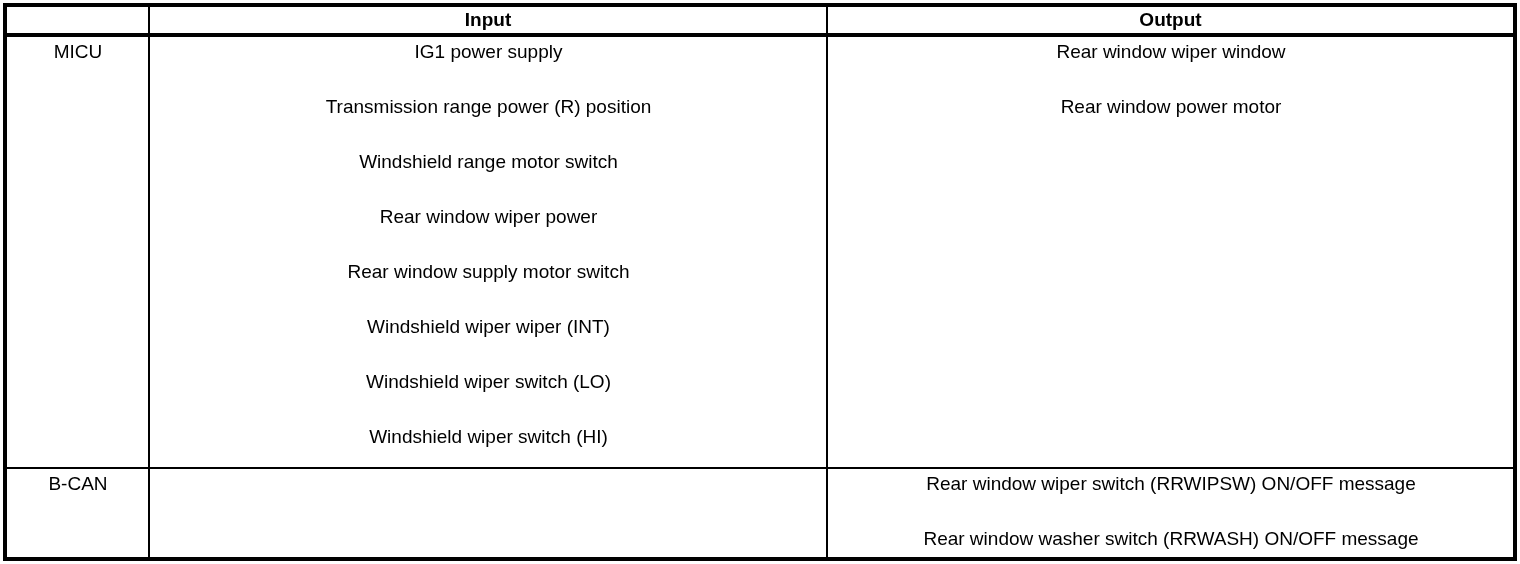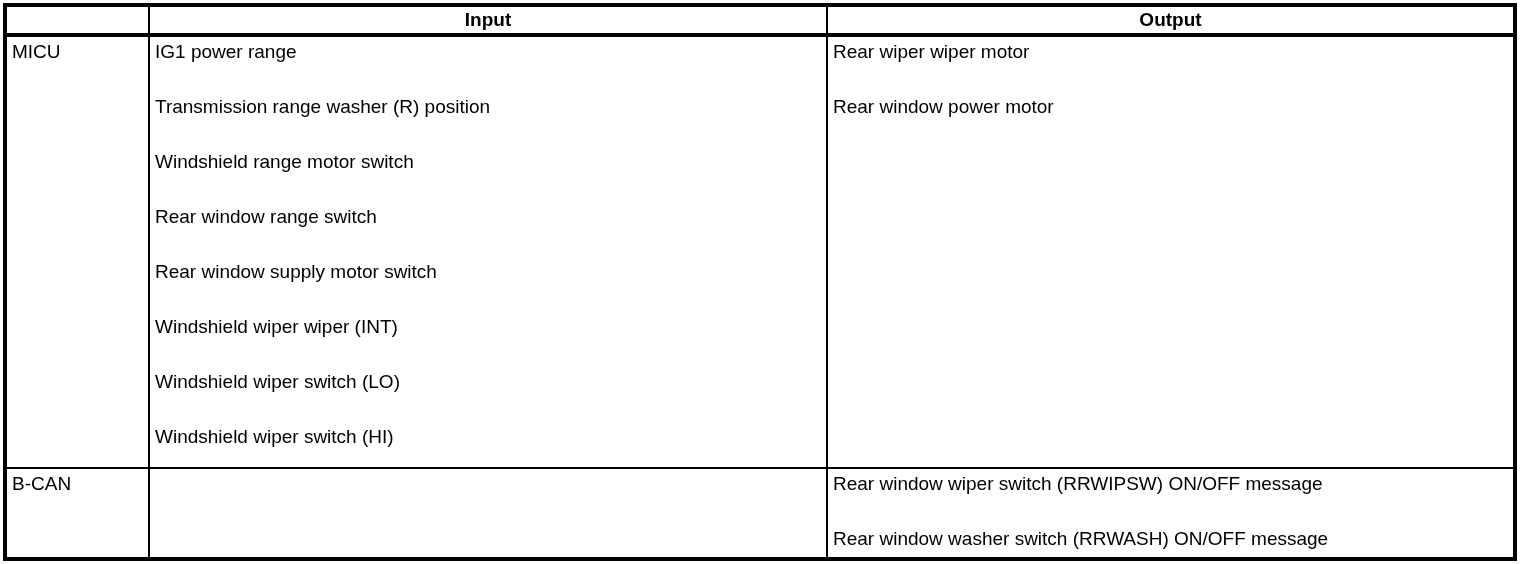--- a/index.html
+++ b/index.html
@@ -27,20 +27,21 @@
   }
   table.io-table th,
   table.io-table td {
     border: 2px solid #000000;
     vertical-align: top;
     padding: 4px 4px 4px 5px;
     font-size: 19px;
     line-height: 22px;
     overflow: hidden;
     box-sizing: border-box;
+    text-align: center;
   }
   
   tr.header-row th {
     height: 30px;
     text-align: center;
     vertical-align: middle;
     font-weight: bold;
     padding: 2px 4px;
     border-bottom: 4px solid #000000;
   }
@@ -82,33 +83,33 @@
         <th class="col-output">Output</th>
       </tr>
     </thead>
     <tbody>
       <tr class="row-micu">
         <td>
           <span class="source-label">MICU</span>
         </td>
         <td>
           <div>
-              <div class="cell-line">IG1 power range</div>
-              <div class="cell-line">Transmission range washer (R) position</div>
+              <div class="cell-line">IG1 power supply</div>
+              <div class="cell-line">Transmission range power (R) position</div>
               <div class="cell-line">Windshield range motor switch</div>
-              <div class="cell-line">Rear window range switch</div>
+              <div class="cell-line">Rear window wiper power</div>
               <div class="cell-line">Rear window supply motor switch</div>
               <div class="cell-line">Windshield wiper wiper (INT)</div>
               <div class="cell-line">Windshield wiper switch (LO)</div>
               <div class="cell-line">Windshield wiper switch (HI)</div>
             </div>
         </td>
         <td>
           <div>
-              <div class="cell-line">Rear wiper wiper motor</div>
+              <div class="cell-line">Rear window wiper window</div>
               <div class="cell-line">Rear window power motor</div>
             </div>
         </td>
       </tr>
       <tr class="row-bcan">
         <td>
           <span class="source-label">B-CAN</span>
         </td>
         <td>
           <div></div>

